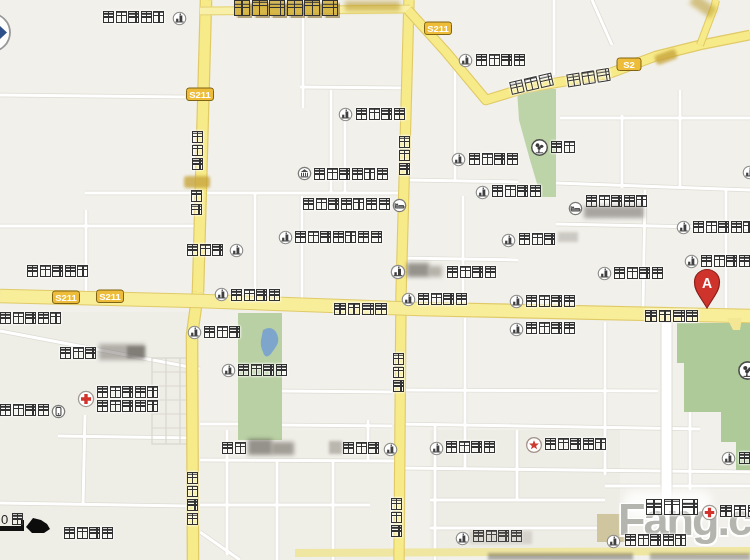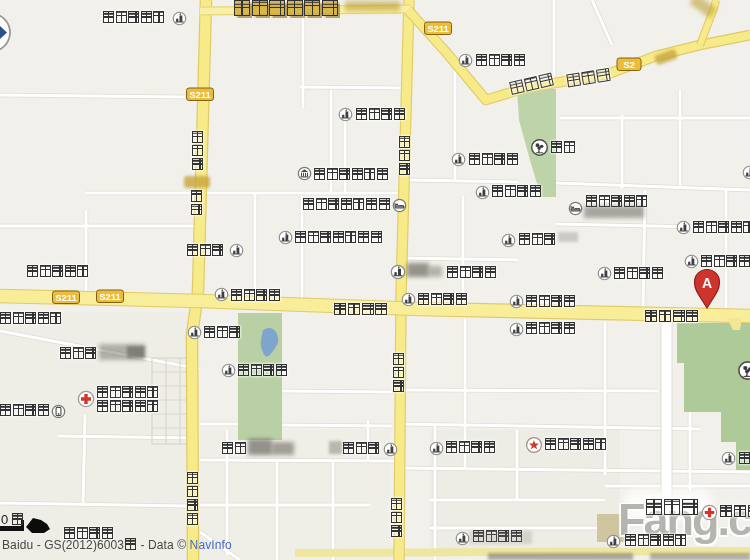--- a/index.html
+++ b/index.html
@@ -488,21 +488,20 @@
 <div class="blur1" style="left:650px;top:553px;width:100px;height:7px;background:rgba(80,75,68,.5)"></div>
 
 <div class="abs" style="left:624px;top:490px;width:88px;height:30px;background:rgba(255,255,255,.8);filter:blur(5px);border-radius:10px"></div>
 
 <div class="abs" style="left:618px;top:497px;font:bold 45px/45px 'Liberation Sans',sans-serif;letter-spacing:-2px;color:rgba(152,152,146,.72);text-shadow:0 0 3px #fff,1.5px 1.5px 0 rgba(255,255,255,.9),-1.5px -1.5px 0 rgba(255,255,255,.9),1.5px -1.5px 0 rgba(255,255,255,.9),-1.5px 1.5px 0 rgba(255,255,255,.9)">Fang.co</div>
 
 <div class="lb" style="left:646px;top:499px;color:rgba(98,98,93,.95)"><span class="zh s16"></span><span class="zh s16 p"></span><span class="zh s16 q"></span></div>
 
 <div class="abs" style="left:1px;top:512px;font:13px 'Liberation Sans',sans-serif;color:#222">0 <span class="zh" style="vertical-align:-1px"></span></div>
 
-<div class="abs" style="left:2px;top:538px;font:12px 'Liberation Sans',sans-serif;color:#464646;letter-spacing:.1px;white-space:nowrap">Baidu - GS(2012)6003<span class="zh" style="vertical-align:-1px;margin:0 1px"></span> - Data © <span style="color:#4668c9">NavInfo</span></div>
 
 <svg class="abs" style="left:605.5px;top:533.5px" width="15" height="15">
       <use href="#ib" width="15" height="15"></use>
     </svg>
 <div class="lb" style="left:625px;top:534px"><span class="zh"></span><span class="zh p"></span><span class="zh q"></span><span class="zh"></span><span class="zh p"></span></div>
 
 <svg class="abs" style="left:700.5px;top:503.5px" width="17" height="17">
       <use href="#icross" width="17" height="17"></use>
     </svg>
 <div class="lb" style="left:720px;top:505px"><span class="zh s12"></span><span class="zh s12 p"></span><span class="zh s12 q"></span></div>

